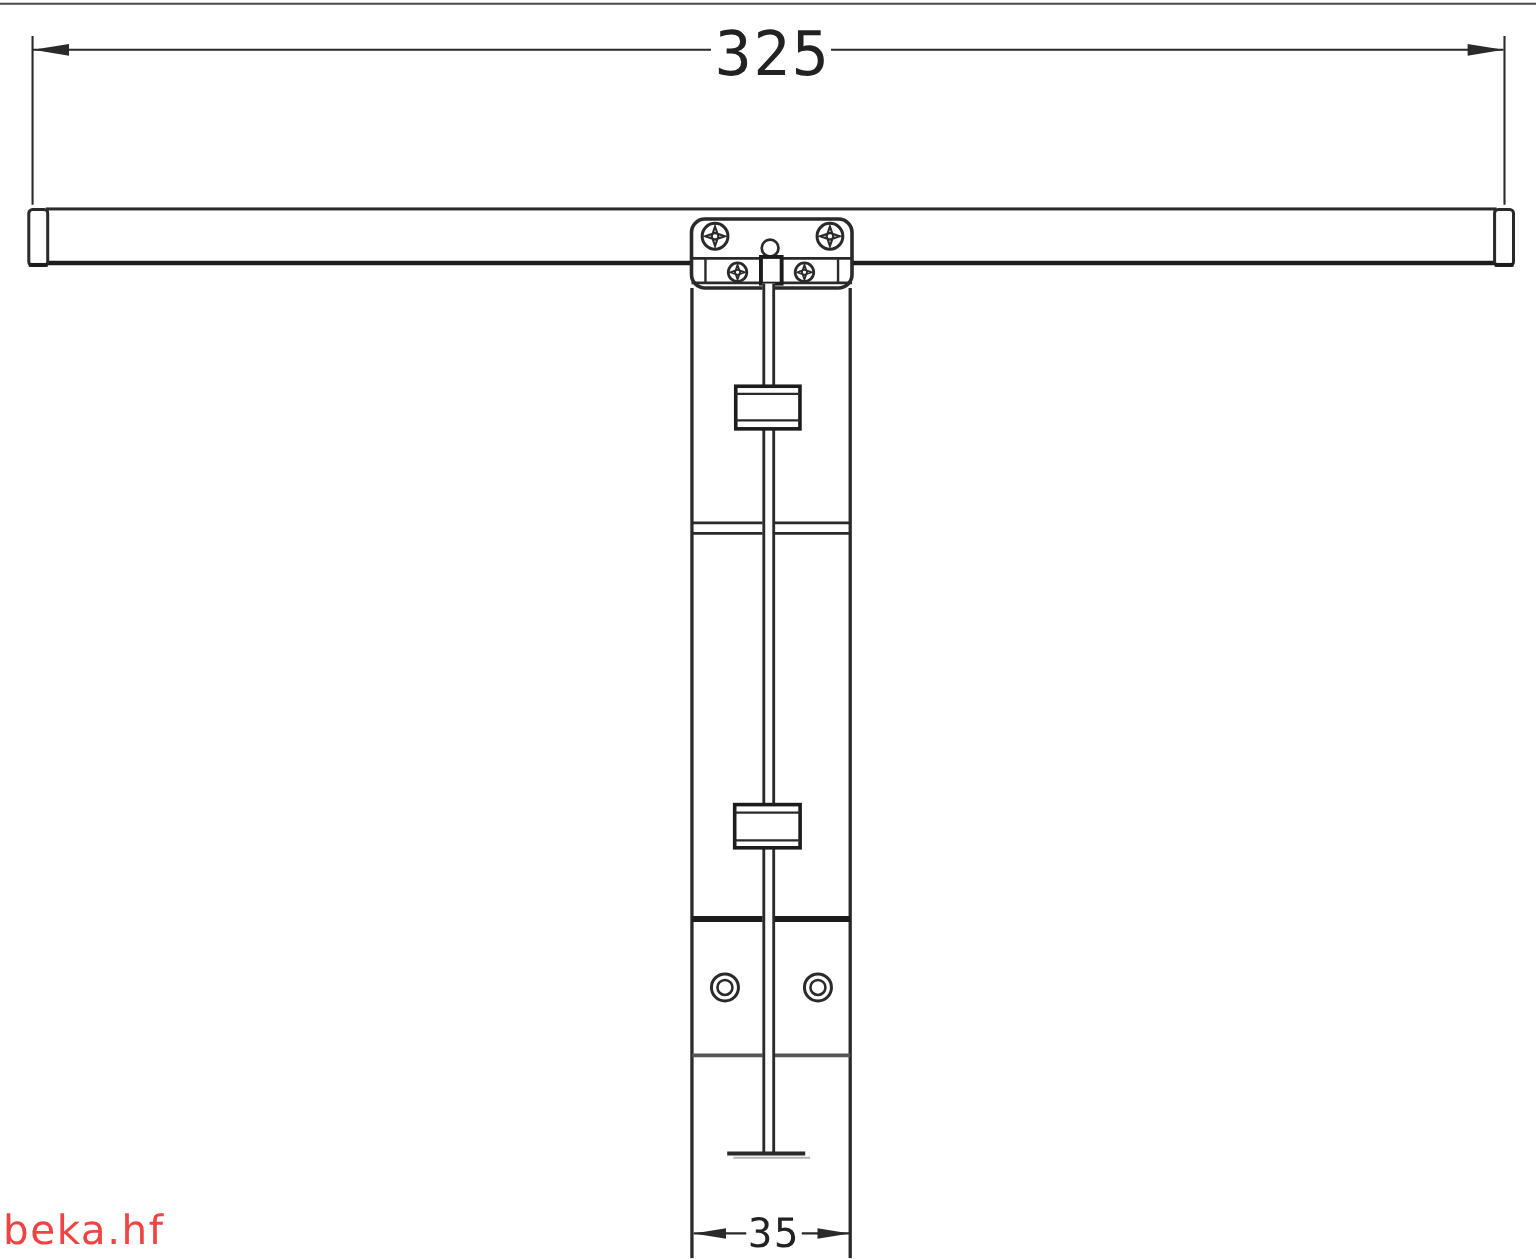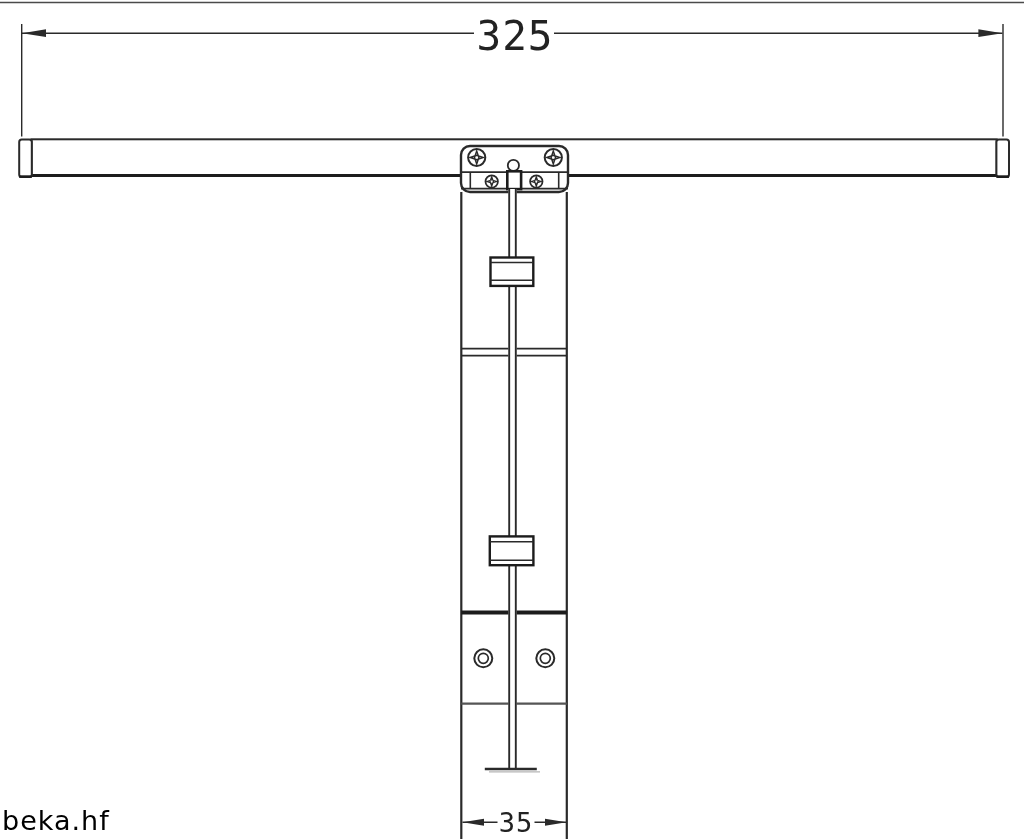--- a/index.html
+++ b/index.html
@@ -20,21 +20,21 @@
     font-family: "DejaVu Sans Mono", monospace;
     fill: #222222;
     letter-spacing: 1px;
   }
   .watermark {
     position: absolute;
     left: 2px;
     bottom: 3px;
     font-family: "DejaVu Sans", sans-serif;
     font-size: 27px;
-    color: #000000;
+    color: #ef4444;
     letter-spacing: 1px;
     user-select: none;
   }
 </style>
 </head>
 <body>
 
 <div class="canvas">
   <svg width="1024" height="839" viewBox="0 0 1024 839">
 

